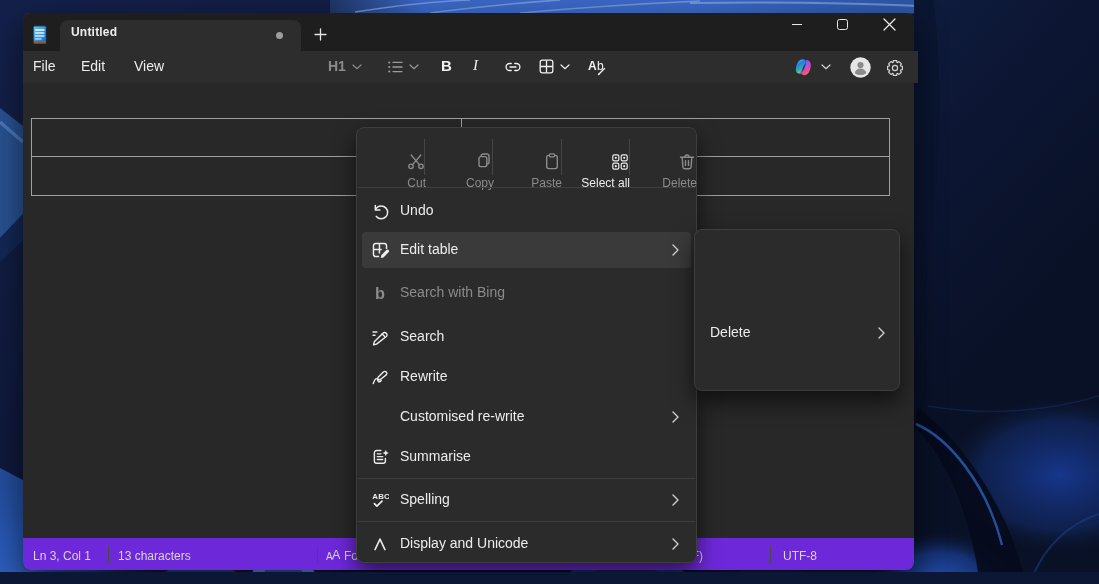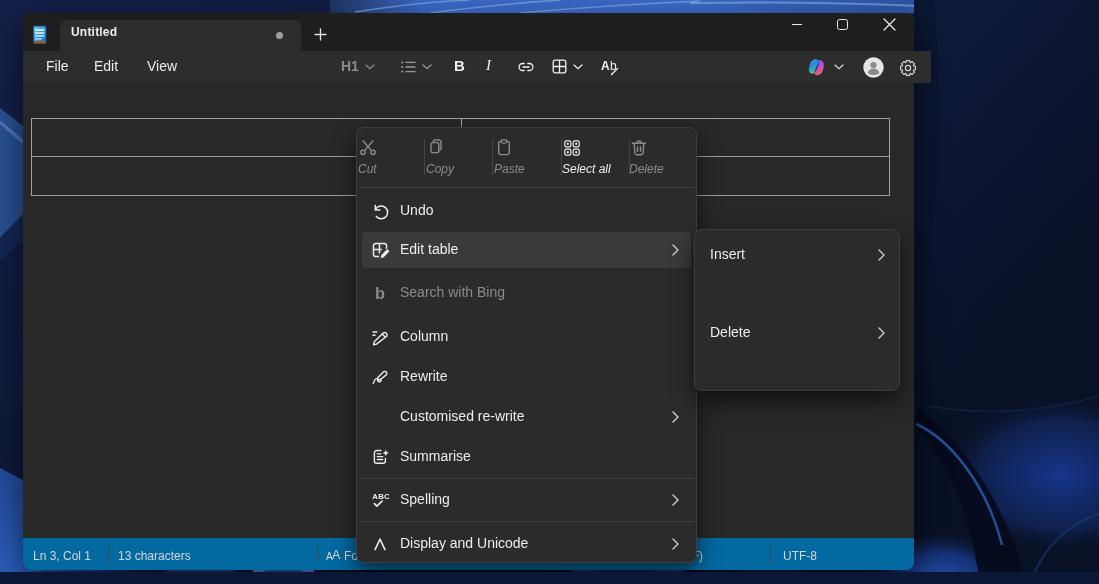--- a/index.html
+++ b/index.html
@@ -13,25 +13,25 @@
     background:#2d2d2d; border-radius:8px;
     box-shadow:inset 0 1px 0 #3e3e3e, 0 12px 30px rgba(0,0,0,.55); }
   #tabstrip { position:absolute; left:0; top:0; width:100%; height:38px;
     background:#1e1e1e; border-radius:8px 8px 0 0; }
   #tab { position:absolute; left:37px; top:7px; width:241px; height:31px;
     background:#2d2d2d; border-radius:8px 8px 0 0; }
   #tabtitle { position:absolute; left:11px; top:5px; font-size:12px; font-weight:bold;
     color:#ededed; letter-spacing:.2px; }
   #tabdot { position:absolute; left:216px; top:12px; width:7px; height:7px;
     border-radius:50%; background:#9d9d9d; }
-  #menubar { position:absolute; left:17px; top:38px; width:100%; height:32px; background:#2d2d2d;padding-left:24px; }
+  #menubar { position:absolute; left:4px; top:38px; width:100%; height:32px; background:#2d2d2d;padding-left:24px; }
   .mi { position:absolute; top:7px; font-size:14px; color:#ececec; }
   #editor { position:absolute; left:0; top:70px; width:100%; height:455px; background:#282828; }
   #statusbar { position:absolute; left:0; bottom:0; width:100%; height:32px;
-    background:#0369a1; border-radius:0 0 8px 8px; font-size:12px; color:#d6d6d6;padding-left:40px; }
+    background:#6d28d9; border-radius:0 0 8px 8px; font-size:12px; color:#d6d6d6;padding-left:40px; }
   .sb { position:absolute; top:11px; }
   .sep { position:absolute; top:8px; width:1px; height:17px; background:#4a4a4a; }
 
   
   #ntable { position:absolute; left:7.5px; top:34.5px; width:859px; height:78px;
     border:1px solid #a0a0a0; }
   #ntable .rowline { position:absolute; left:0; right:0; top:37px; height:1px; background:#a0a0a0; }
   #ntable .colline { position:absolute; left:429px; top:0; bottom:0; width:1px; background:#a0a0a0; }
 
   
@@ -41,21 +41,21 @@
     color:#ececec; font-size:14px; }
   .mitem.hl { background:#3a3a3a; }
   .mitem .txt { position:absolute; left:38px; top:9px; }
   .mitem .txt2 { position:absolute; left:10px; top:9px; }
   .mitem .ic { position:absolute; left:9px; top:9px; width:18px; height:18px; }
   .mitem .arrow { position:absolute; right:12px; top:12px; }
   .msep { position:absolute; left:1px; right:1px; height:1px; background:#3e3e3e; }
   .disab { color:#8b8b8b; }
 
   
-  .stripcell { position:absolute; top:5px; width:68px; height:49px; text-align:left;font-style:italic; }
+  .stripcell { position:absolute; top:19px; width:68px; height:49px; text-align:right; }
   .stripcell .cic { display:inline-block; margin-top:5px; }
   .stripcell .clab { font-size:12px; color:#8b8b8b; margin-top:0px; }
   .stripcell.on .clab { color:#ececec; }
   .stripsep { position:absolute; top:11px; width:1px; height:36px; background:#454545; }
 </style>
 </head>
 <body>
 <div id="stage">
 
 <svg class="abs" width="1099" height="584" style="left:0;top:0">
@@ -351,21 +351,21 @@
     <div class="txt">Search with Bing</div>
   </div>
   <div class="mitem" style="top:191px">
     <svg class="ic" width="17" height="17" viewBox="0 0 16 16">
           <g stroke="#ececec" stroke-width="1.25" fill="none" stroke-linecap="round" stroke-linejoin="round">
             <path d="M1.8 3.6 h3.4 M1.8 6.4 h1.8"></path>
             <path d="M4.9 14.3 l-2.6 0.6 0.6-2.6 L10.6 4.6 c0.85-0.85 2.2-0.85 3 0 0.85 0.85 0.85 2.2 0 3z"></path>
             <path d="M9.9 5.3 l2.3 2.3"></path>
           </g>
         </svg>
-    <div class="txt">Column</div>
+    <div class="txt">Search</div>
   </div>
   <div class="mitem" style="top:231px">
     <svg class="ic" width="17" height="17" viewBox="0 0 16 16">
           <g stroke="#ececec" stroke-width="1.25" fill="none" stroke-linecap="round" stroke-linejoin="round">
             <path d="M8.3 10.2 l-2.5 0.5 0.5-2.5 L11 3.5 c0.8-0.8 2-0.55 2.6 0.1 0.6 0.65 0.75 1.7-0.05 2.5z"></path>
             <path d="M2 13.8 c0.9-2.6 2.3-4.6 3.4-4.3 1 0.3 0.3 2.3 1.4 2.7 0.8 0.3 1.7-0.3 2.3-1.1"></path>
           </g>
         </svg>
     <div class="txt">Rewrite</div>
   </div>
@@ -402,26 +402,20 @@
           <path d="M3.6 13 L8 3.6 L12.4 13" stroke="#ececec" stroke-width="1.4" fill="none" stroke-linecap="round" stroke-linejoin="round"></path>
         </svg>
     <div class="txt">Display and Unicode</div>
     <svg class="arrow" width="7" height="12" viewBox="0 0 7 12">
           <path d="M1 1 L6 6 L1 11" stroke="#cfcfcf" stroke-width="1.4" fill="none" stroke-linecap="round" stroke-linejoin="round"></path>
         </svg>
   </div>
 </div>
 
 <div class="menu" id="sub1" style="left:694px;top:229px;width:206px;height:162px">
-  <div class="mitem" style="top:7px">
-    <div class="txt2">Insert</div>
-    <svg class="arrow" style="right:9px" width="7" height="12" viewBox="0 0 7 12">
-          <path d="M1 1 L6 6 L1 11" stroke="#cfcfcf" stroke-width="1.4" fill="none" stroke-linecap="round" stroke-linejoin="round"></path>
-        </svg>
-  </div>
   <div class="mitem" style="top:85px">
     <div class="txt2">Delete</div>
     <svg class="arrow" style="right:9px" width="7" height="12" viewBox="0 0 7 12">
           <path d="M1 1 L6 6 L1 11" stroke="#cfcfcf" stroke-width="1.4" fill="none" stroke-linecap="round" stroke-linejoin="round"></path>
         </svg>
   </div>
 </div>
 
 
 </div>

